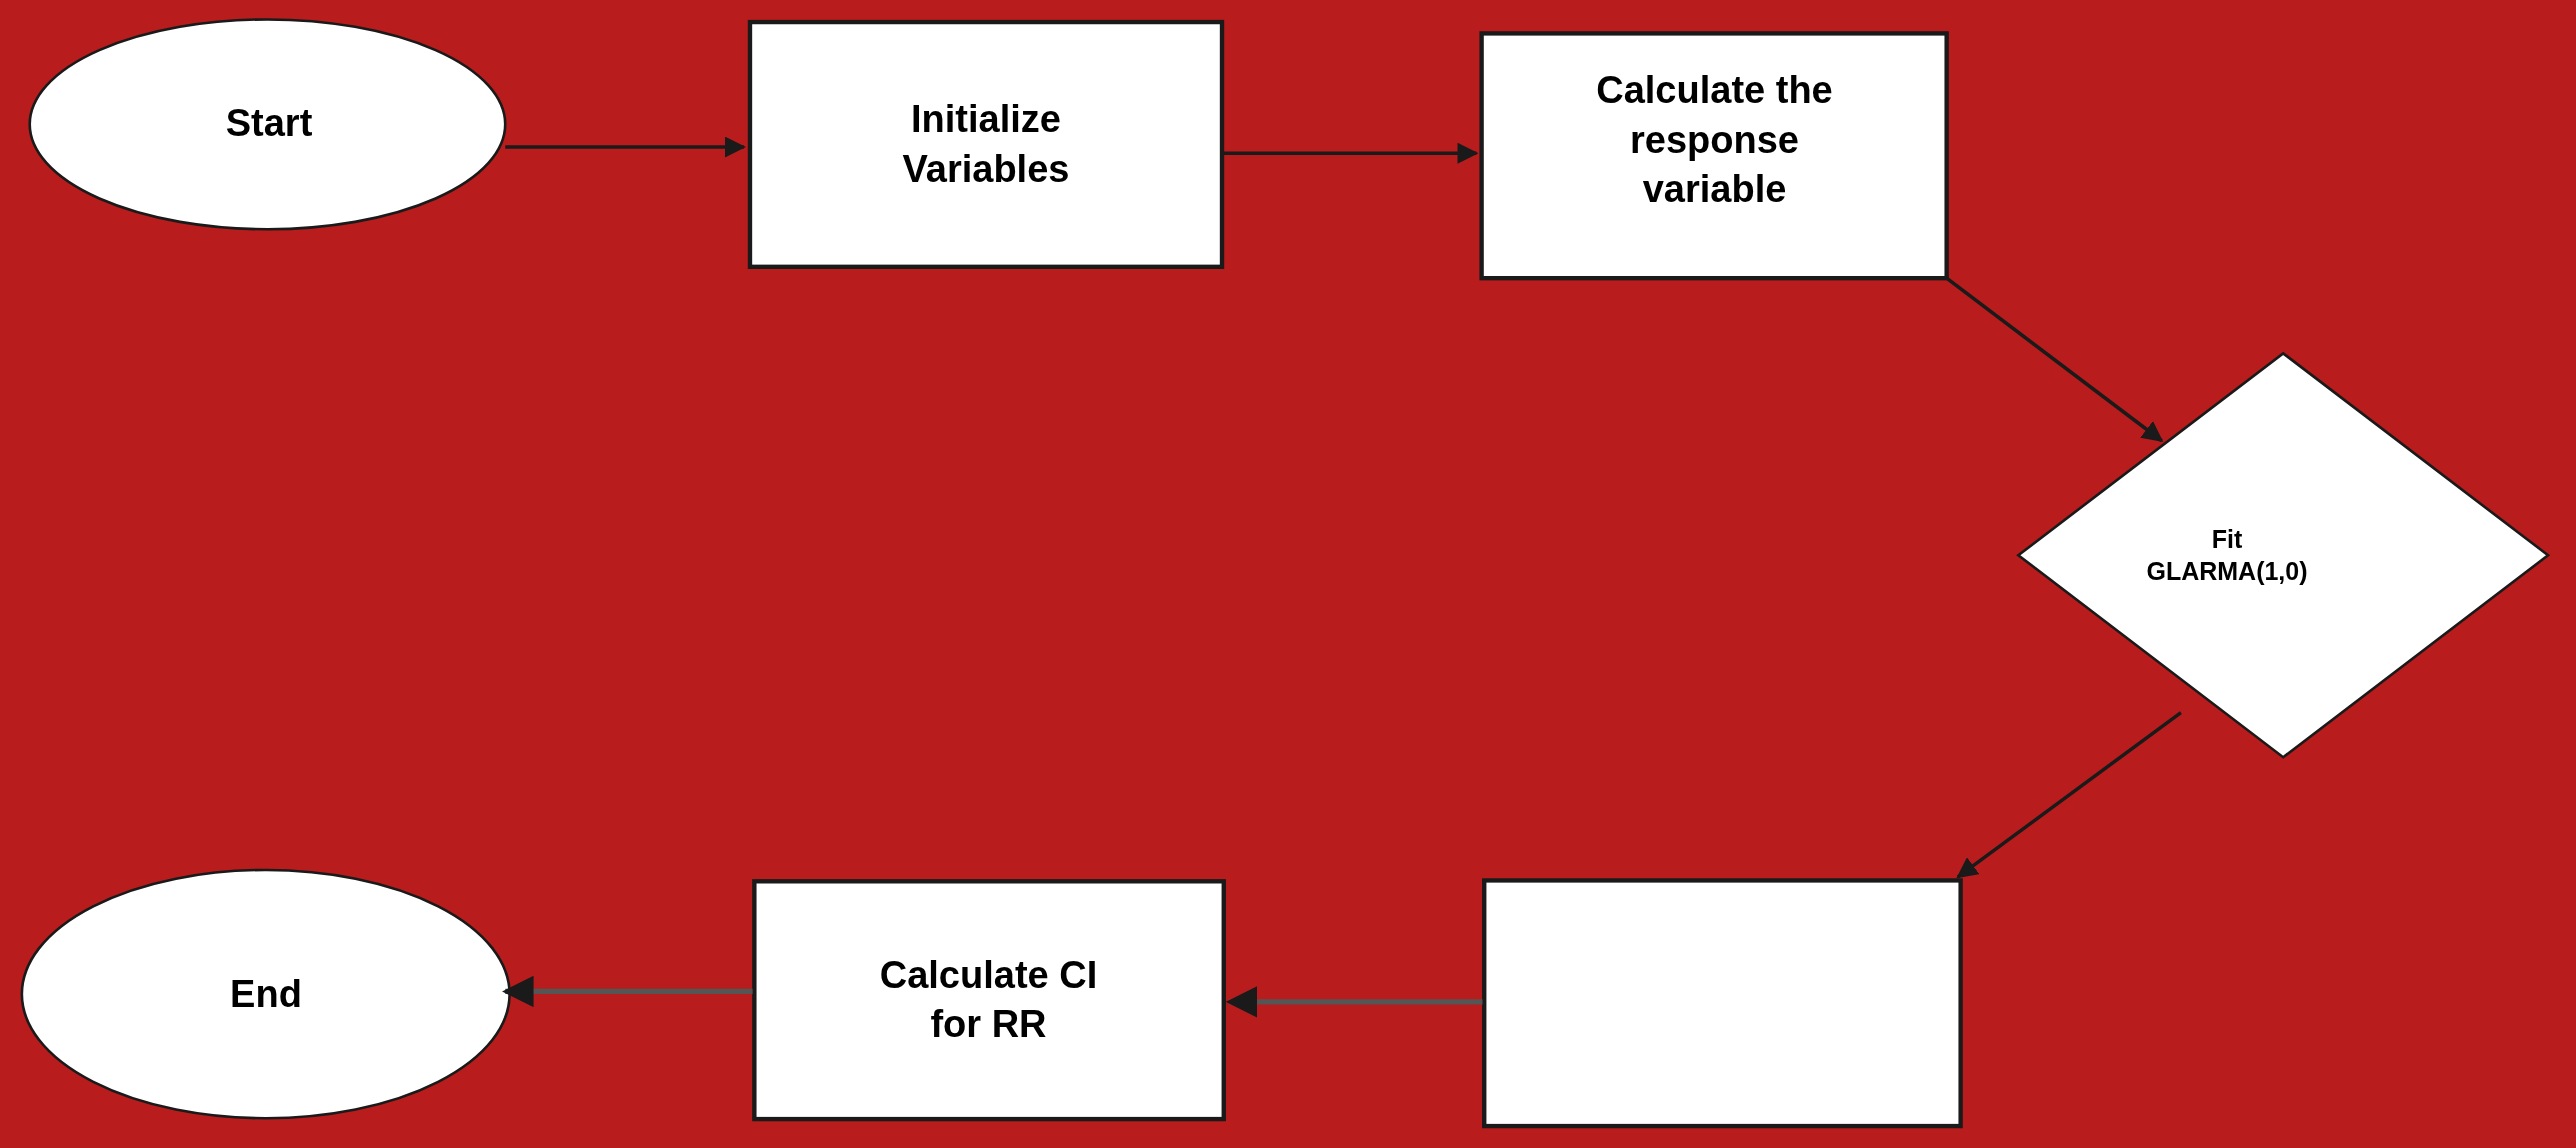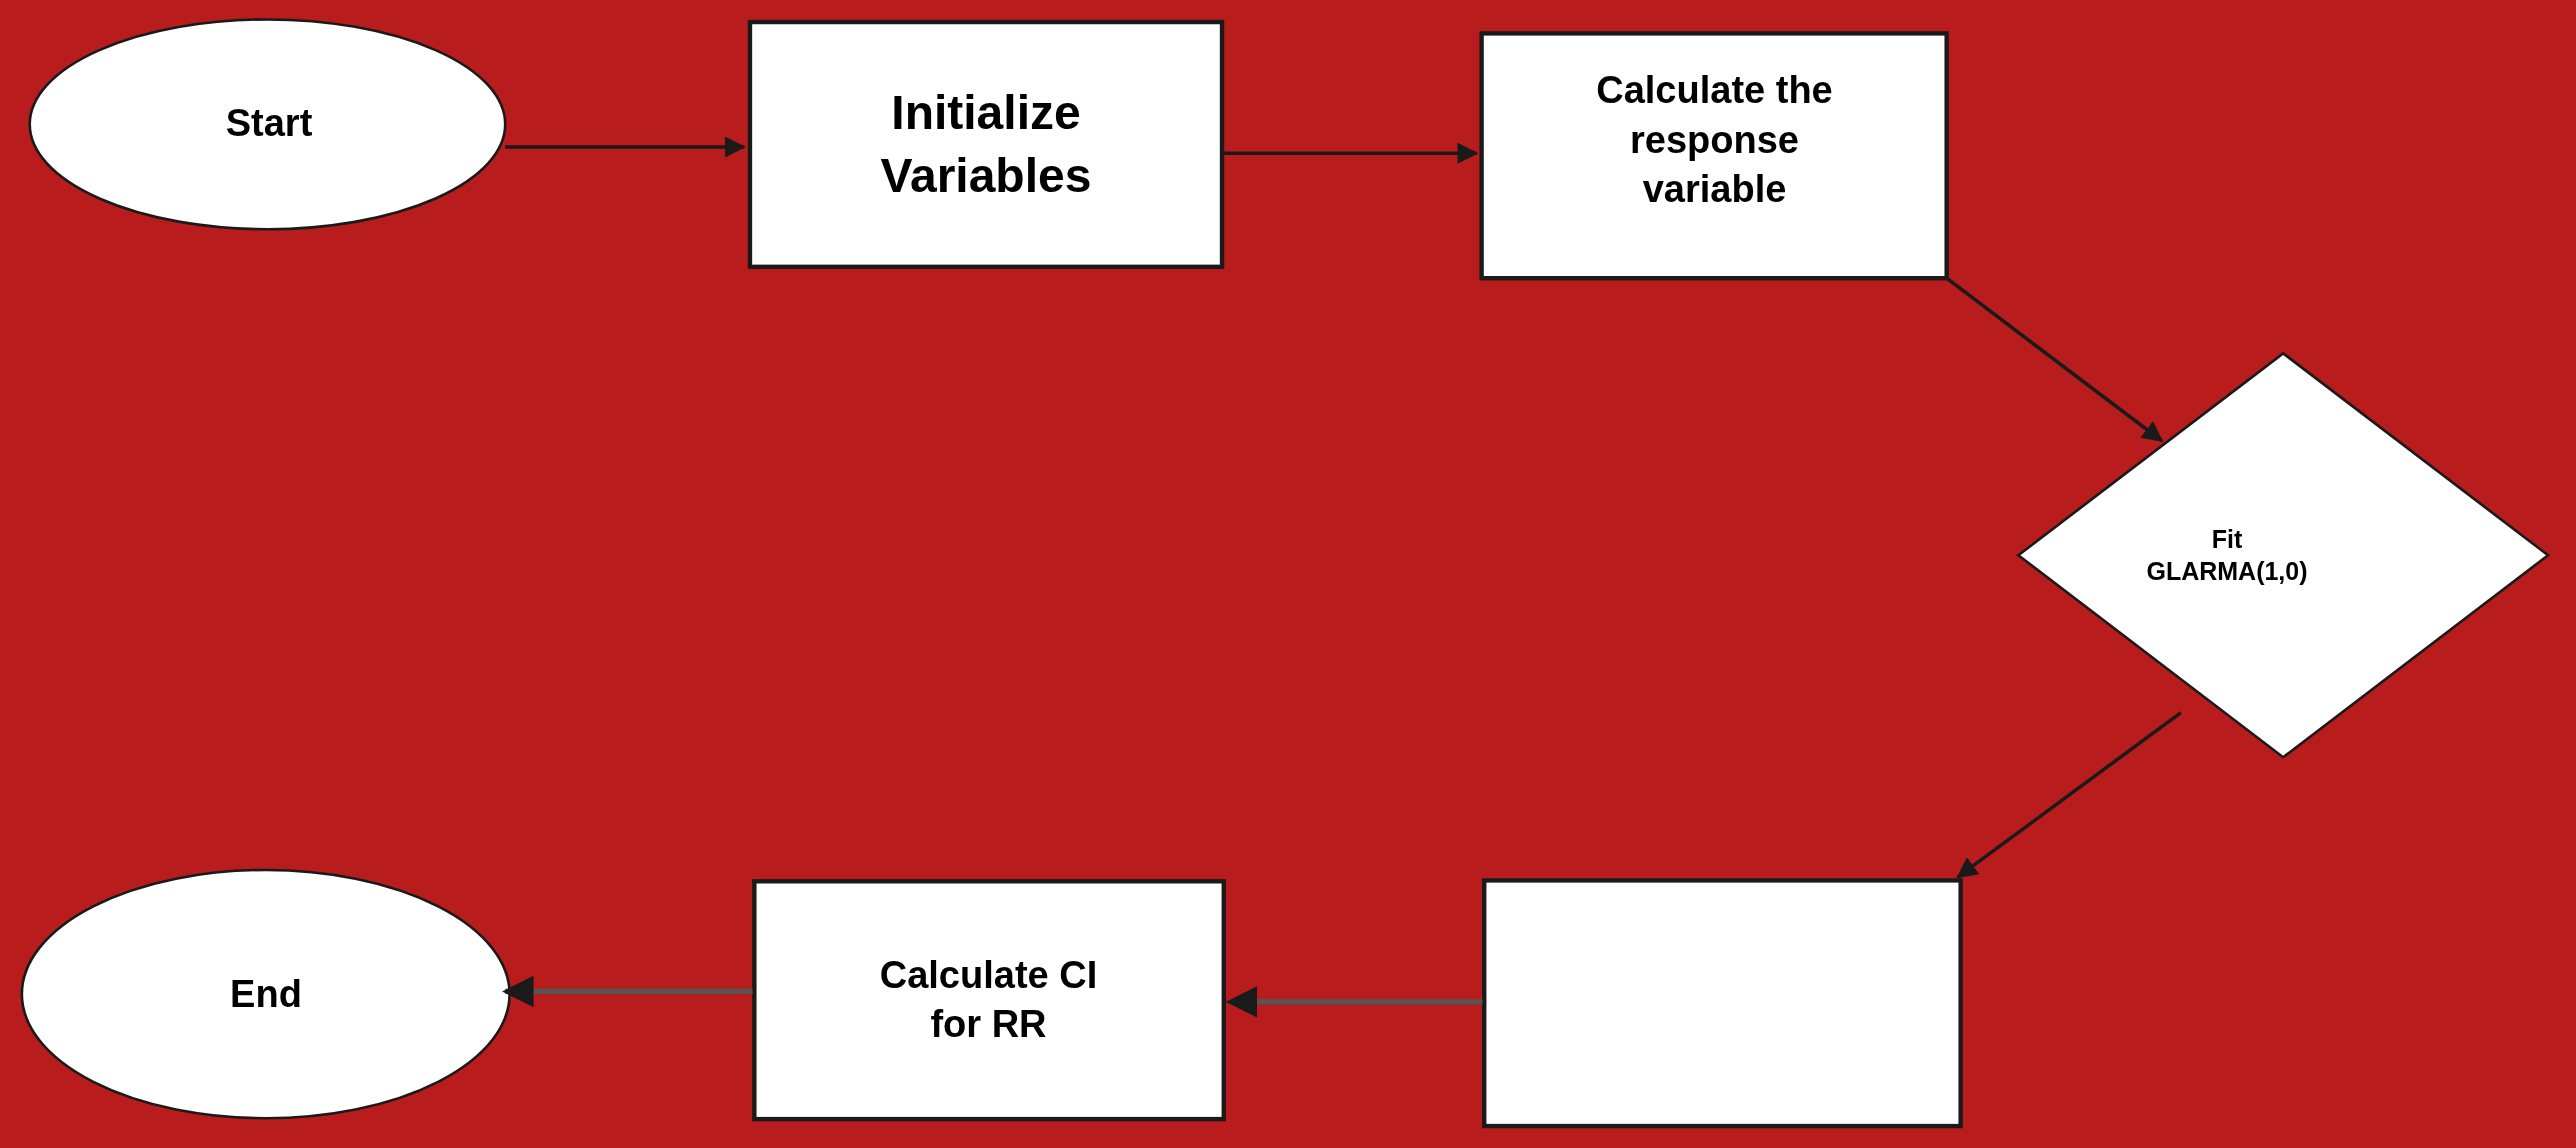--- a/index.html
+++ b/index.html
@@ -32,21 +32,21 @@
     justify-content: center;
     text-align: center;
     font-family: "Liberation Sans", sans-serif;
     font-weight: bold;
     color: #000000;
     line-height: 1.30;
     pointer-events: none;
     white-space: pre-line;
   }
   .lbl-start      { left: 31px;   top: 19px;   width: 476px; height: 210px; font-size: 38px; }
-  .lbl-init       { left: 750px;  top: 22px;   width: 472px; height: 245px; font-size: 48px; }
+  .lbl-init       { left: 750px;  top: 22px;   width: 472px; height: 245px; font-size: 38px; }
   .lbl-calcresp   { left: 1482px; top: 18px;   width: 465px; height: 245px; font-size: 38px; }
   .lbl-fit        { left: 1989px; top: 367px;  width: 476px; height: 376px; font-size: 25px; }
   .lbl-bootstrap  { left: 1484px; top: 880px; width: 476px; height: 246px; font-size: 38px; }
   .lbl-ci         { left: 754px;  top: 881px; width: 469px; height: 238px; font-size: 38px; }
   .lbl-end        { left: 22px;   top: 870px;  width: 488px; height: 249px; font-size: 38px; text-align: right; }
 </style>
 </head>
 <body>
 
 <div id="canvas">

